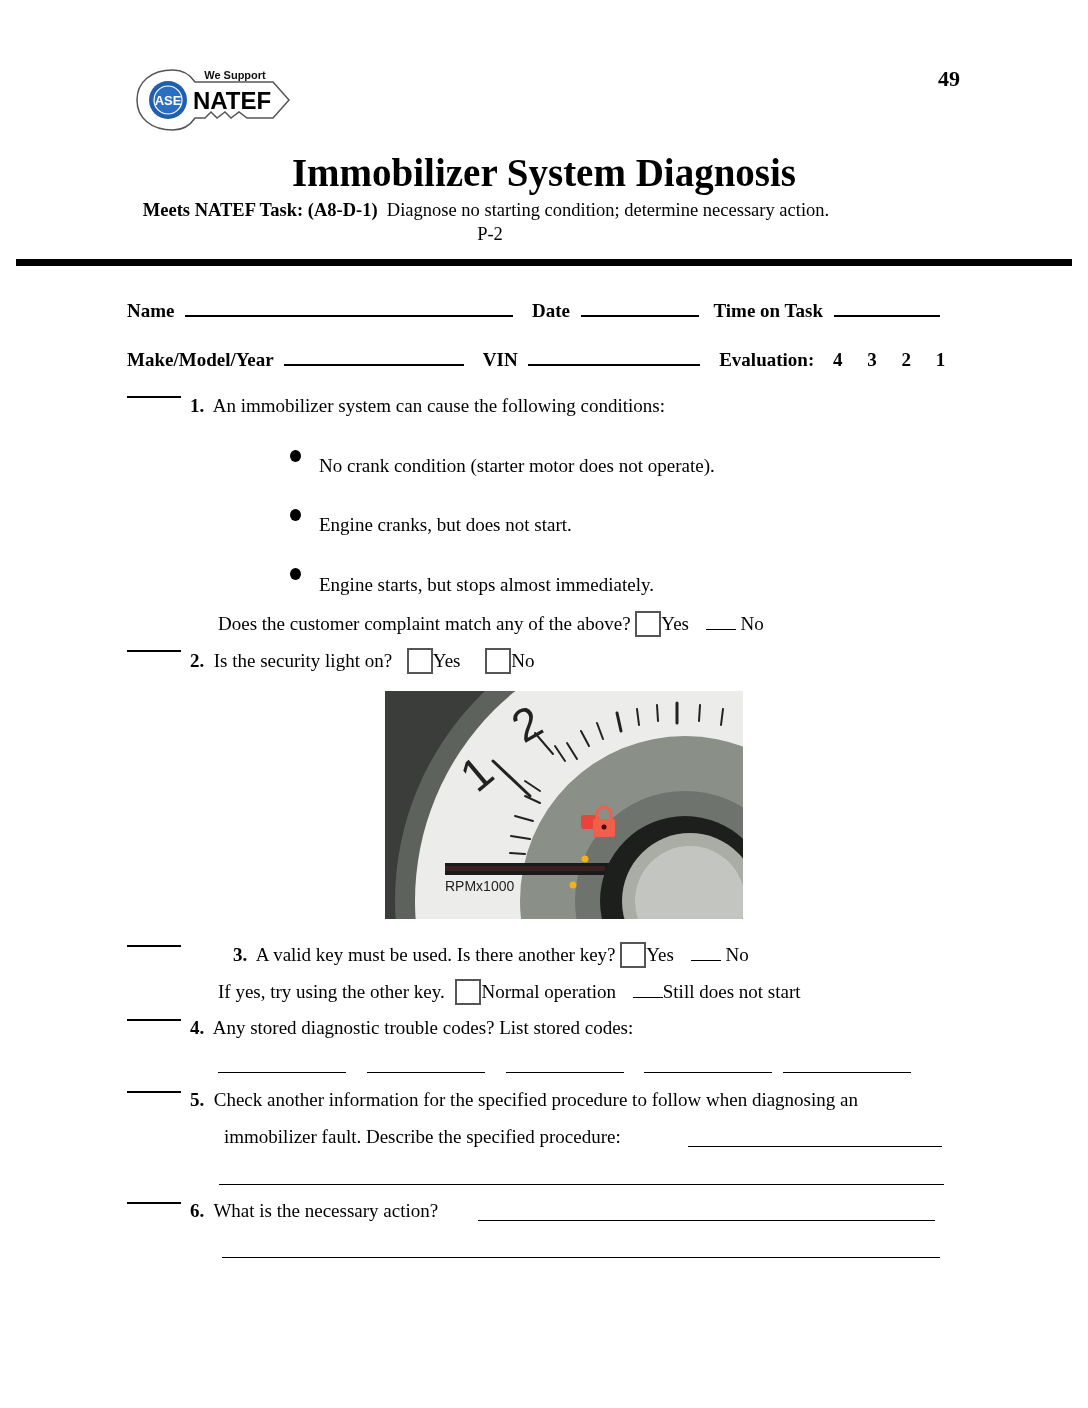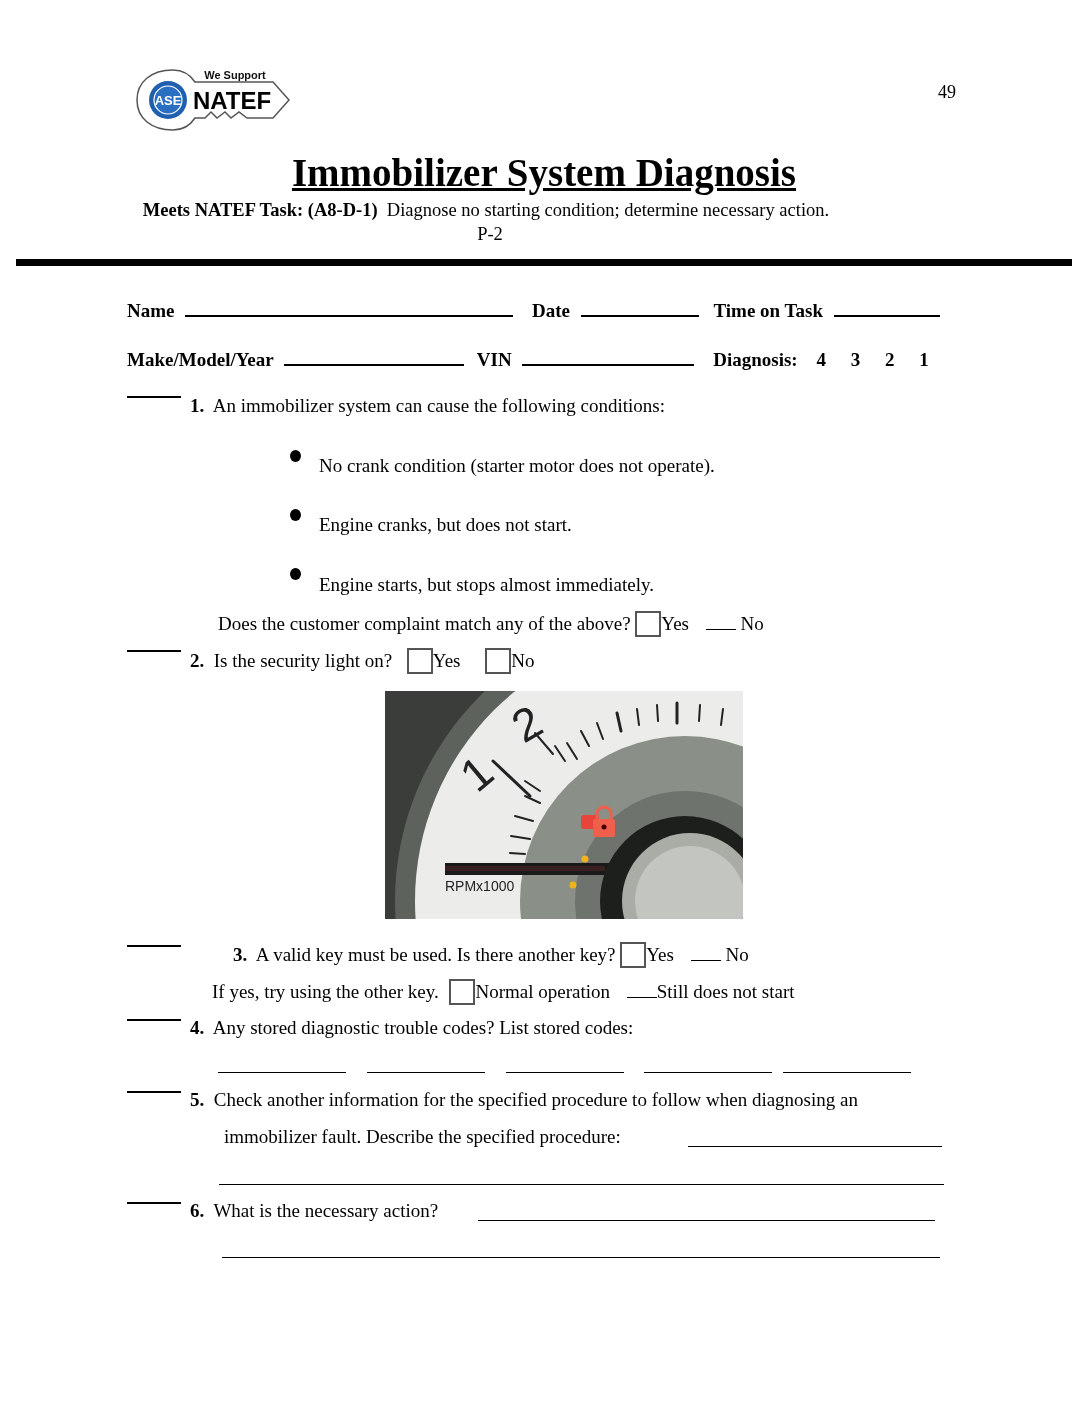--- a/index.html
+++ b/index.html
@@ -1,21 +1,21 @@
 <!DOCTYPE html>
 <html><head>
 <meta charset="utf-8">
 <style>
   html, body { margin:0; padding:0; background:#fff; }
   body { width:1088px; height:1408px; position:relative; overflow:hidden;
          font-family:"Liberation Serif", "DejaVu Serif", serif; color:#000; }
   .abs { position:absolute; }
   .logo { left:133px; top:62px; width:160px; height:78px; }
-  .page-num { left:938px; top:82px; font-size:18px; font-weight:normal; }
-  .title { left:0; width:1088px; top:150px; text-align:center; font-size:39px; font-weight:bold;text-decoration:underline; }
+  .page-num { left:938px; top:66px; font-size:22px; font-weight:bold; }
+  .title { left:0; width:1088px; top:150px; text-align:center; font-size:39px; font-weight:bold; }
   .subtitle { left:0; width:972px; top:200px; text-align:center; font-size:18.5px; }
   .subtitle b { font-weight:bold; }
   .pcode { left:0; width:980px; top:224px; text-align:center; font-size:18.5px; }
   .rule { left:16px; width:1056px; top:259px; height:7px; background:#000; }
   .row { font-size:19px; font-weight:bold; white-space:nowrap; }
   .blank { display:inline-block; border-bottom:2px solid #000; height:18px; vertical-align:baseline; }
   .q { font-size:19px; white-space:nowrap; }
   .qnum { font-weight:bold; }
   .score-blank { position:absolute; border-bottom:2px solid #000; width:54px; }
   .bullet-dot { position:absolute; width:11px; height:12px; border-radius:50%; background:#000; }
@@ -55,23 +55,23 @@
   <span class="blank" style="width:328px; margin-left:6px;"></span>
   <span style="margin-left:14px;text-align:right;">Date</span>
   <span class="blank" style="width:118px; margin-left:6px;"></span>
   <span style="margin-left:10px;margin-top:28px;">Time on Task</span>
   <span class="blank" style="width:106px; margin-left:6px;"></span>
 </div>
 
 <div class="abs row" style="left:127px; top:346px;">
   <span>Make/Model/Year</span>
   <span class="blank" style="width:180px; margin-left:6px;"></span>
-  <span style="margin-left:8px;">VIN</span>
+  <span style="margin-left:14px;">VIN</span>
   <span class="blank" style="width:172px; margin-left:6px;"></span>
-  <span style="margin-left:14px;">Diagnosis:</span>
+  <span style="margin-left:14px;">Evaluation:</span>
   <span style="margin-left:14px;">4</span>
   <span style="margin-left:20px;">3</span>
   <span style="margin-left:20px;">2</span>
   <span style="margin-left:20px;">1</span>
 </div>
 
 <div class="score-blank" style="left:127px; top:396px;"></div>
 <div class="abs q" style="left:190px; top:395px;">
   <span class="qnum">1.</span>&nbsp;
   <span>An immobilizer system can cause the following conditions:</span>
@@ -151,21 +151,21 @@
 </div>
 
 <div class="score-blank" style="left:127px; top:945px;"></div>
 <div class="abs q" style="left:190px; top:942px;margin-left:43px;">
   <span class="qnum">3.</span>&nbsp;
   <span>A valid key must be used.  Is there another key?</span>
   <span class="cbox"></span><span>Yes</span>
   <span class="shortblank" style="margin-left:12px;"></span>
   <span>No</span>
 </div>
-<div class="abs q" style="left:212px; top:979px;">
+<div class="abs q" style="left:218px; top:979px;">
   <span>If yes, try using the other key.</span>
   <span class="cbox" style="margin-left:6px;"></span><span>Normal operation</span>
   <span class="shortblank" style="margin-left:12px;"></span><span>Still does not start</span>
 </div>
 
 <div class="score-blank" style="left:127px; top:1019px;"></div>
 <div class="abs q" style="left:190px; top:1017px;">
   <span class="qnum">4.</span>&nbsp;
   <span>Any stored diagnostic trouble codes?  List stored codes:</span>
 </div>

